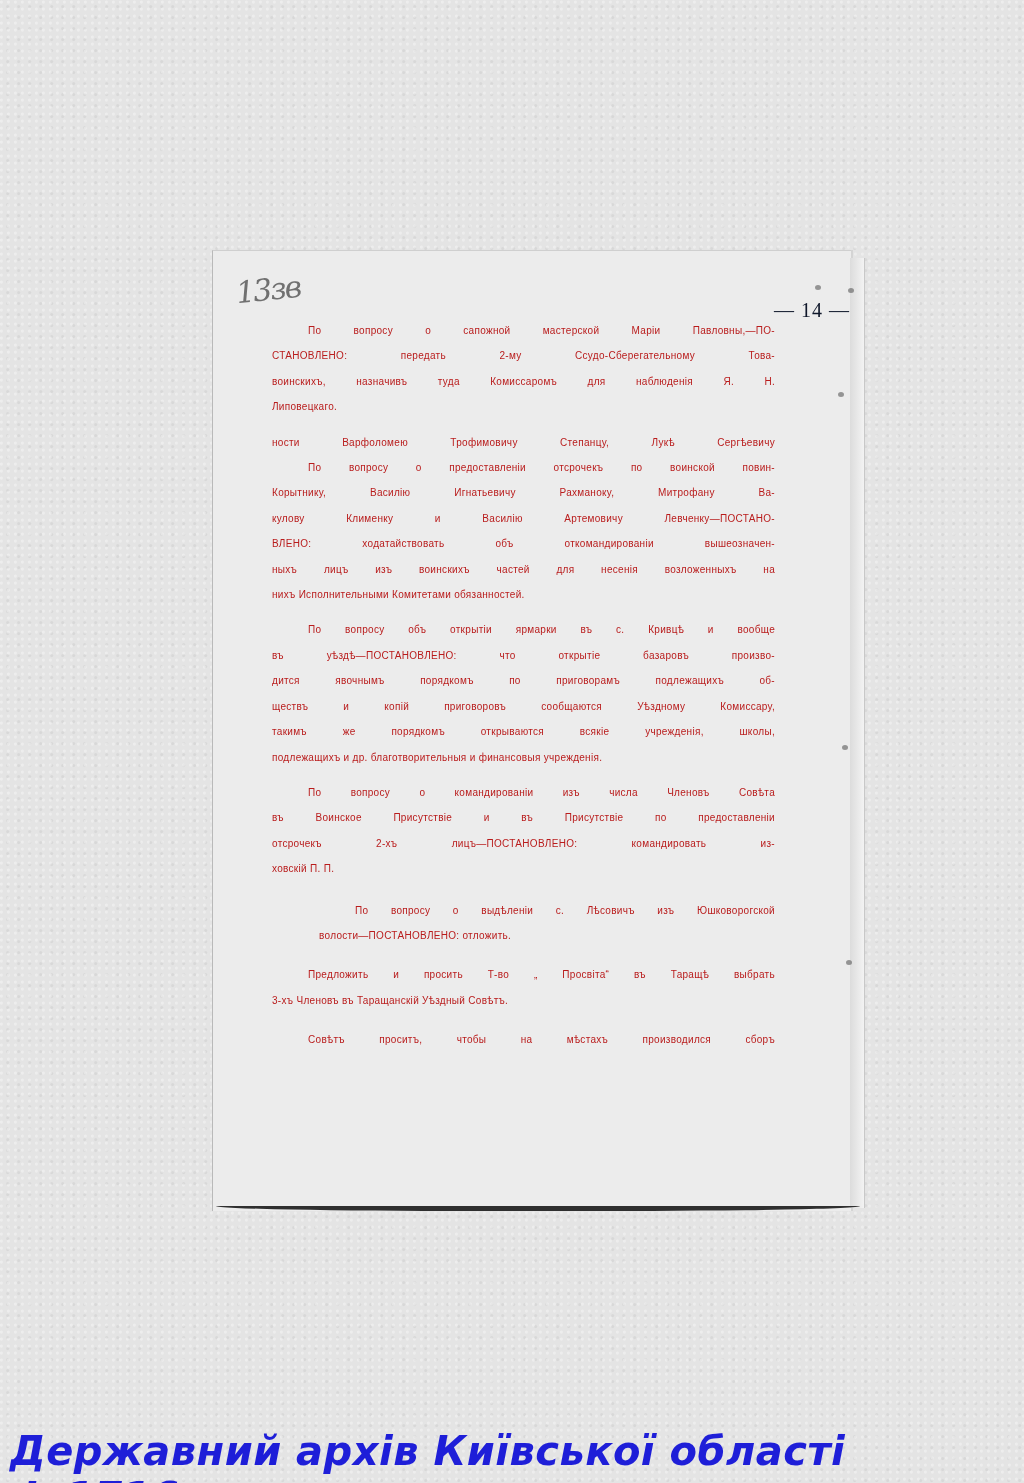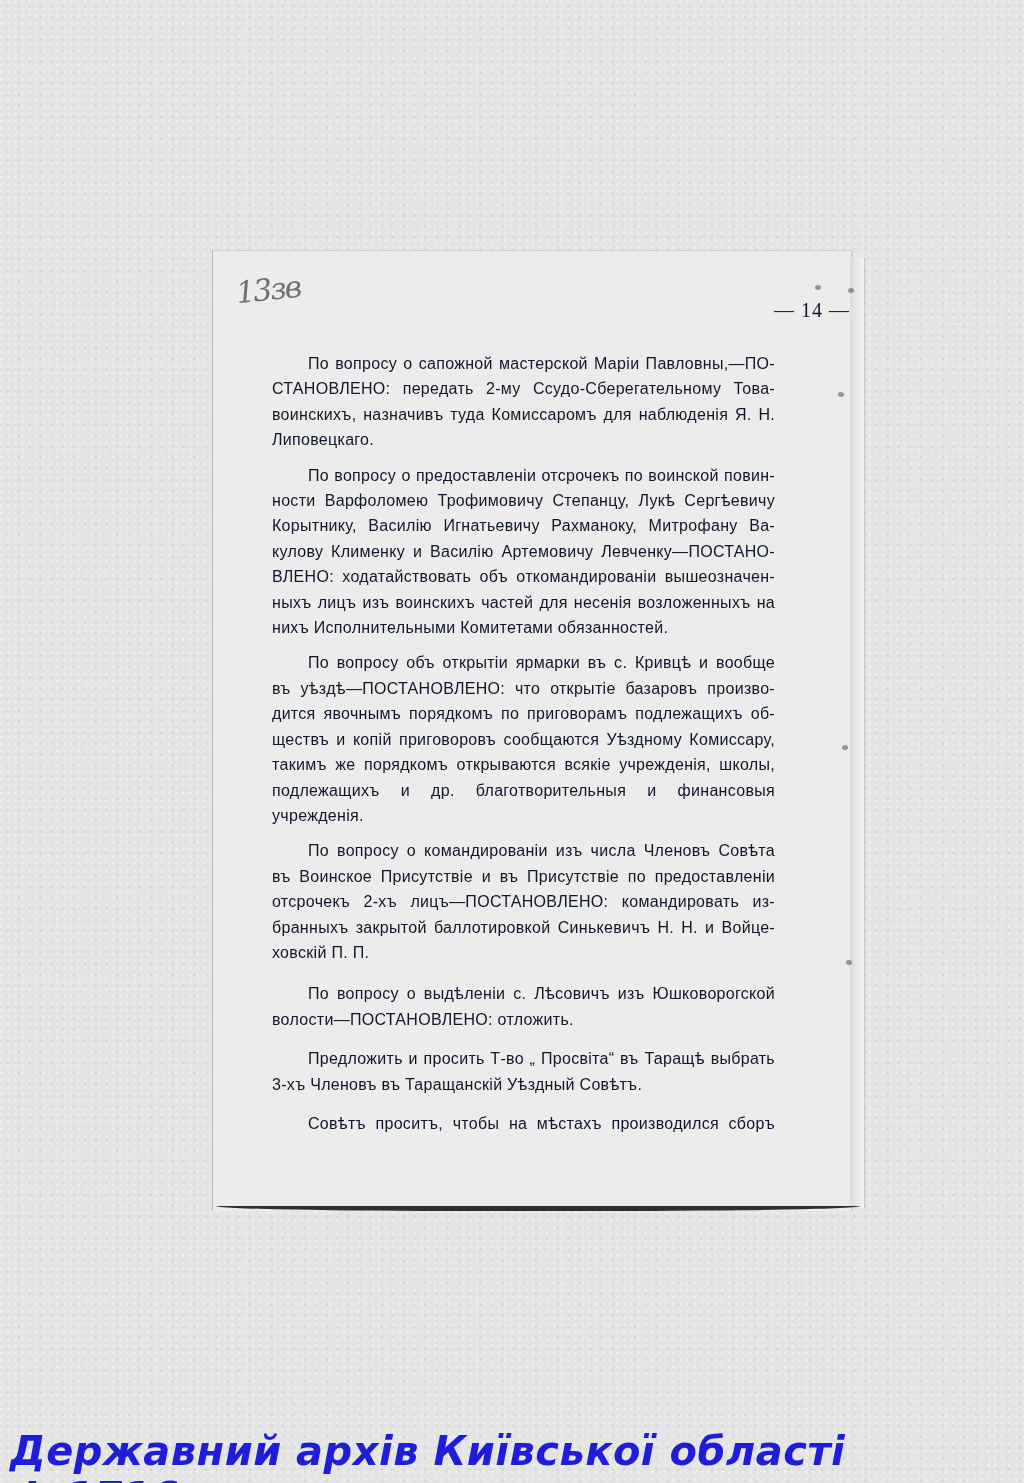--- a/index.html
+++ b/index.html
@@ -62,45 +62,45 @@
       top: 299px;
       text-align: right;
       font-family: "Liberation Serif", serif;
       font-size: 20px;
       color: #0f172a;
       letter-spacing: 1px;
     }
     .body-text {
       position: absolute;
       left: 272px;
-      top: 351px;
+      top: 318px;
       width: 503px;
-      color: #0f172a;
-      font-size: 16px;
+      color: #b91c1c;
+      font-size: 10px;
       line-height: 25.4px;
       text-align: justify;
       letter-spacing: 0.3px;
     }
     .para {
       margin: 0 0 10px 0;
       text-indent: 36px;
     }
     .para .line {
       display: block;
       text-align: justify;
       text-align-last: justify;
     }
     .para .line.last {
       text-align-last: left;
     }
     .para .line.first {
       text-indent: 36px;
     }
     .para { text-indent: 0; }
-    .para.p5 { margin-top: 16px; }
+    .para.p5 { margin-top: 16px; margin-left: 47px; }
     .para.p6 { margin-top: 14px; }
     .para.p7 { margin-top: 14px; }
     .para.p5 .line.last { text-align-last: left; }
     .footer-caption {
       position: absolute;
       left: 10px;
       top: 1428px;
       font-family: "DejaVu Sans", sans-serif;
       font-weight: bold;
       font-style: italic;
@@ -136,41 +136,40 @@
 </div>
 
 <div class="body-text">
   <div class="para p1">
     <span class="line first">По вопросу о сапожной мастерской Марiи Павловны,—ПО-</span>
     <span class="line">СТАНОВЛЕНО: передать 2-му Ссудо-Сберегательному Това-</span>
     <span class="line">воинскихъ, назначивъ туда Комиссаромъ для наблюденiя Я. Н.</span>
     <span class="line last">Липовецкаго.</span>
   </div>
   <div class="para p2">
+    <span class="line">ности Варфоломею Трофимовичу Степанцу, Лукѣ Сергѣевичу</span>
     <span class="line first">По вопросу о предоставленiи отсрочекъ по воинской повин-</span>
-    <span class="line">ности Варфоломею Трофимовичу Степанцу, Лукѣ Сергѣевичу</span>
     <span class="line">Корытнику, Василiю Игнатьевичу Рахманоку, Митрофану Ва-</span>
     <span class="line">кулову Клименку и Василiю Артемовичу Левченку—ПОСТАНО-</span>
     <span class="line">ВЛЕНО: ходатайствовать объ откомандированiи вышеозначен-</span>
     <span class="line">ныхъ лицъ изъ воинскихъ частей для несенiя возложенныхъ на</span>
     <span class="line last">нихъ Исполнительными Комитетами обязанностей.</span>
   </div>
   <div class="para p3">
     <span class="line first">По вопросу объ открытiи ярмарки въ с. Кривцѣ и вообще</span>
     <span class="line">въ уѣздѣ—ПОСТАНОВЛЕНО: что открытiе базаровъ произво-</span>
     <span class="line">дится явочнымъ порядкомъ по приговорамъ подлежащихъ об-</span>
     <span class="line">ществъ и копiй приговоровъ сообщаются Уѣздному Комиссару,</span>
     <span class="line">такимъ же порядкомъ открываются всякiе учрежденiя, школы,</span>
     <span class="line last">подлежащихъ и др. благотворительныя и финансовыя учрежденiя.</span>
   </div>
   <div class="para p4">
     <span class="line first">По вопросу о командированiи изъ числа Членовъ Совѣта</span>
     <span class="line">въ Воинское Присутствiе и въ Присутствiе по предоставленiи</span>
     <span class="line">отсрочекъ 2-хъ лицъ—ПОСТАНОВЛЕНО: командировать из-</span>
-    <span class="line">бранныхъ закрытой баллотировкой Синькевичъ Н. Н. и Войце-</span>
     <span class="line last">ховскiй П. П.</span>
   </div>
   <div class="para p5">
     <span class="line first">По вопросу о выдѣленiи с. Лѣсовичъ изъ Юшковорогской</span>
     <span class="line last">волости—ПОСТАНОВЛЕНО: отложить.</span>
   </div>
   <div class="para p6">
     <span class="line first">Предложить и просить Т-во „ Просвiта“ въ Таращѣ выбрать</span>
     <span class="line last">3-хъ Членовъ въ Таращанскiй Уѣздный Совѣтъ.</span>
   </div>

